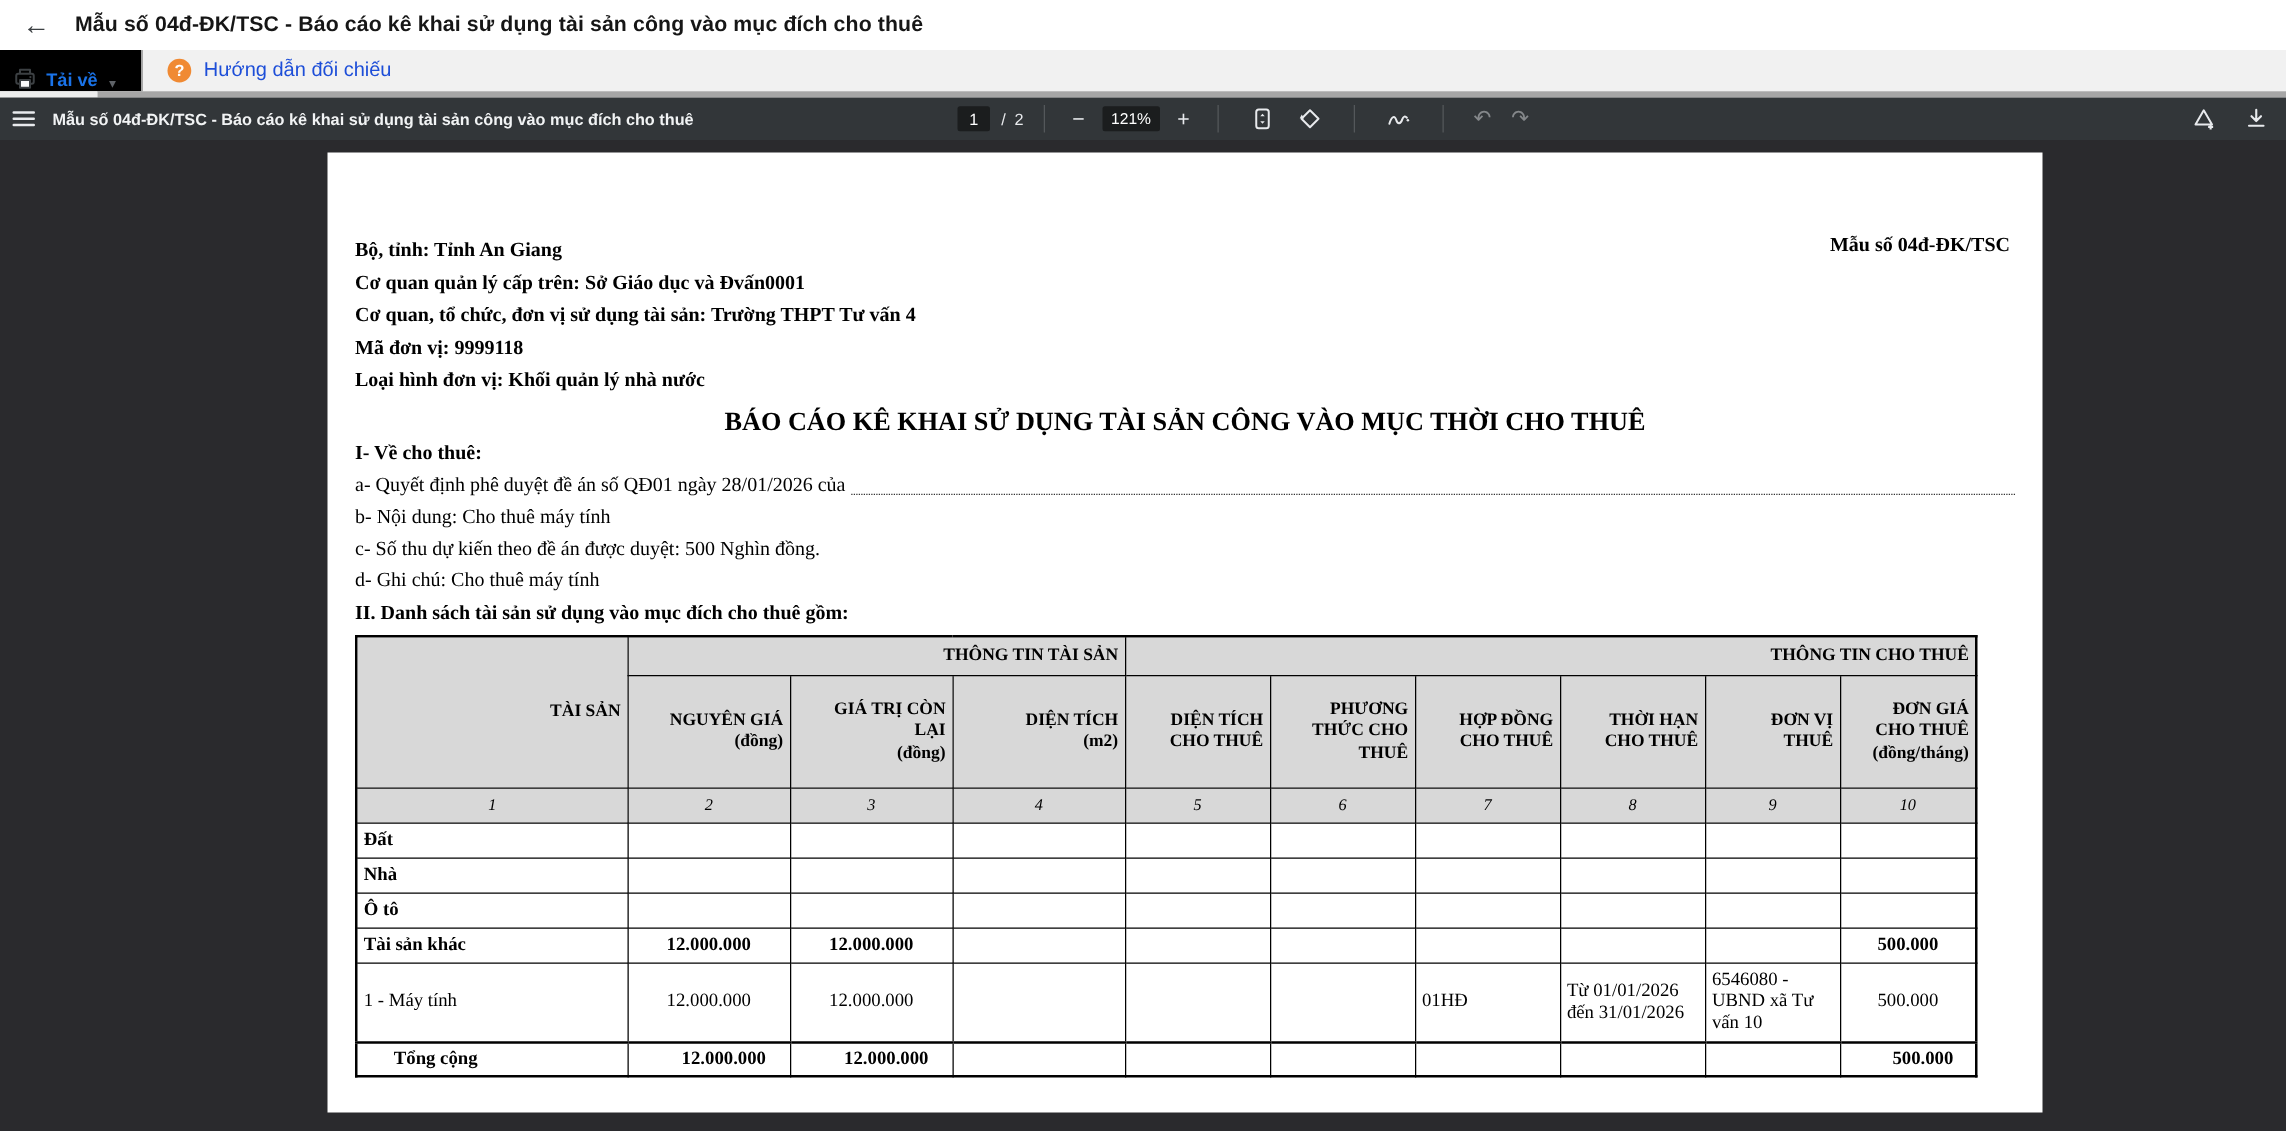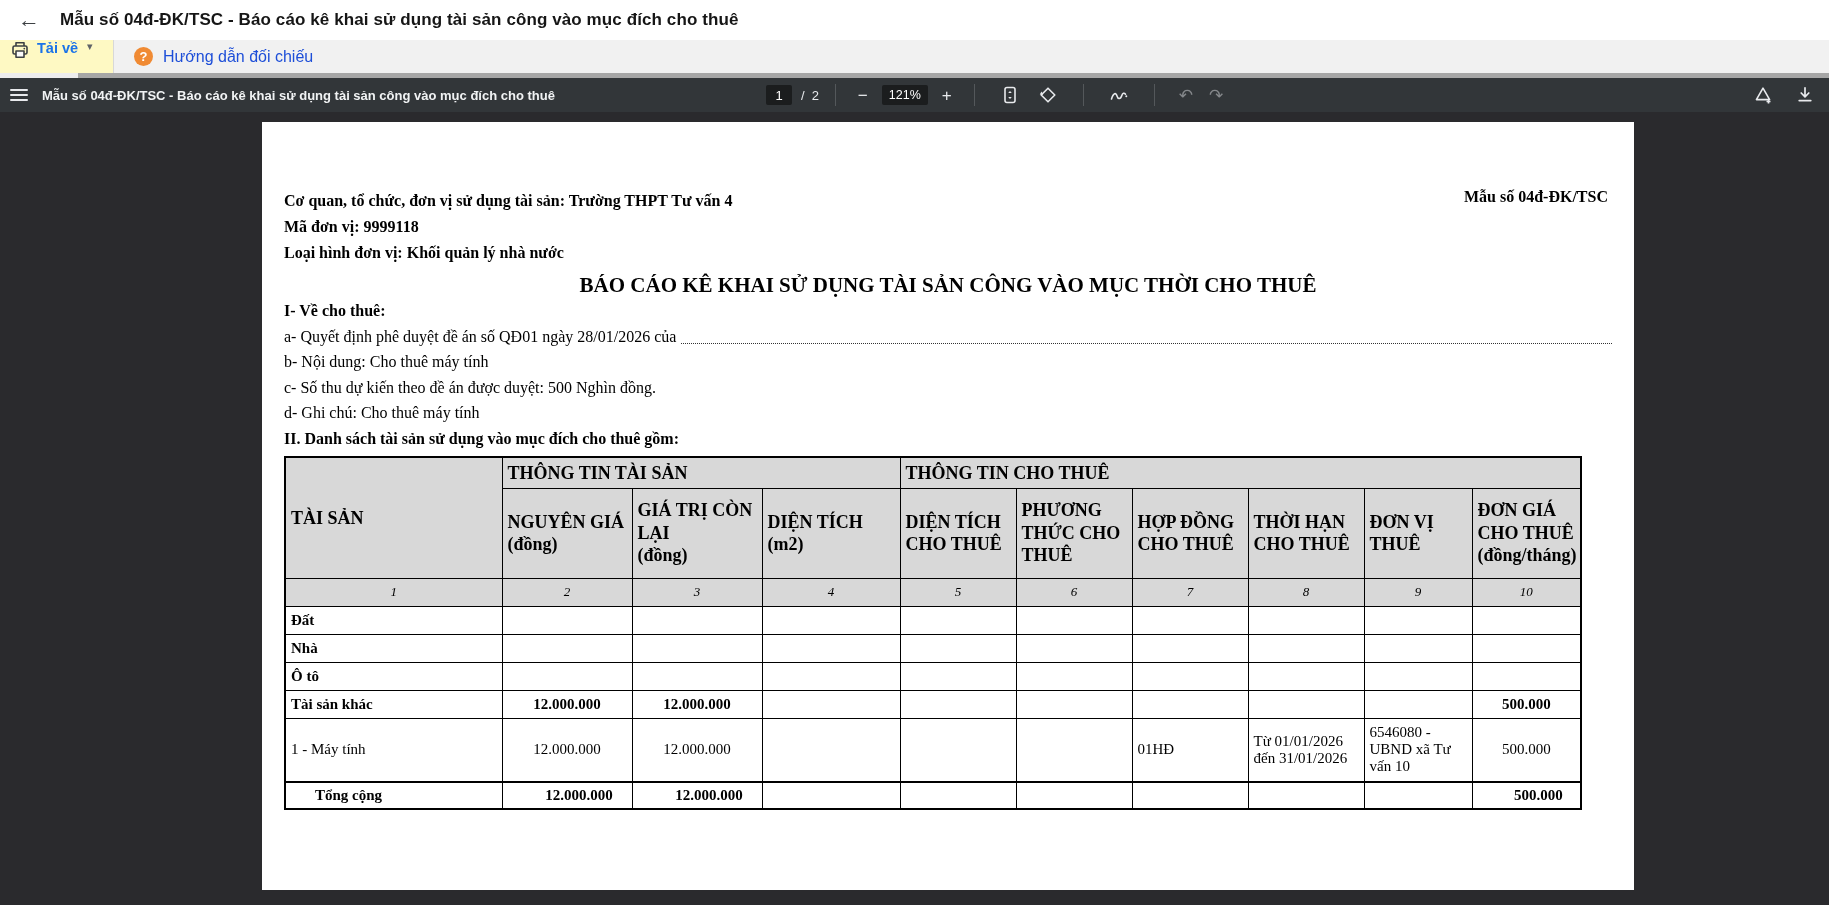--- a/index.html
+++ b/index.html
@@ -6,22 +6,22 @@
   html,body { width:1829px; height:905px; overflow:hidden; background:#fff;
               font-family:"Liberation Sans", sans-serif; }
 
   
   .topbar { height:40px; background:#fff; display:flex; align-items:center; padding:0 18px; }
   .back-btn { font-size:22px; color:#3c4043; margin-right:20px; line-height:1; cursor:pointer; }
   .topbar-title { font-size:17px; font-weight:700; color:#161616; letter-spacing:.1px; }
 
   
   .actionbar { height:33px; background:#f1f1f1; display:flex; align-items:stretch; }
-  .dl-group { width:114px; background:#fef9c3; border-right:1px solid #d8d8d8;
-              display:flex; align-items:flex-start; padding:0 10px; gap:7px; cursor:pointer; }
+  .dl-group { width:114px; background:#000000; border-right:1px solid #d8d8d8;
+              display:flex; align-items:flex-end; padding:0 10px; gap:7px; cursor:pointer; }
   .printer-svg { width:20px; height:20px; display:block; }
   .dl-label { color:#1a73e8; font-size:14.5px; font-weight:600; }
   .caret { color:#5f6368; font-size:11px; margin-left:2px; }
   .help-group { display:flex; align-items:center; gap:10px; padding:0 20px; cursor:pointer; }
   .help-badge { width:19px; height:19px; border-radius:50%; background:#f08a33; color:#fff;
                 font-size:13px; font-weight:700; display:flex; align-items:center; justify-content:center; }
   .help-label { color:#1d4ed8; font-size:16px; }
 
   
   .gap-strip { height:5px; display:flex; }
@@ -57,21 +57,21 @@
 
   .sec { font-size:16px; line-height:25.5px; }
   .sec-h { font-weight:700; }
   .dotline { display:flex; }
   .leader { flex:1; border-bottom:1.5px dotted #333; margin:0 0 5px 5px; }
 
   
   table.assets { border-collapse:collapse; table-layout:fixed; width:1296px; margin-top:5px;
                  font-size:15px; border:2px solid #000; }
   .assets th, .assets td { border:1px solid #000; vertical-align:middle; padding:1px 5px; overflow:hidden; }
-  .assets thead th { background:#d8d8d8; text-align:left; font-weight:700; font-size:18px; white-space:pre-line; line-height:1.25; }
+  .assets thead th { background:#d8d8d8; text-align:right; font-weight:700; font-size:14px; white-space:pre-line; line-height:1.25; }
   .gr { height:31px; }
   .hr2 th { height:90px; }
   .num-row td { background:#d8d8d8; font-style:italic; font-size:13px; text-align:center; height:28px; font-weight:400; }
   .r-label td { height:28px; }
   .r-label .c-label, .r-label .c-num { font-weight:700; }
   .r-detail td { height:64px; font-weight:400; }
   .r-total td { height:27px; font-weight:700; border-top:2.5px solid #000;padding-left:29px; }
   .c-label { text-align:left; }
   .c-num { text-align:center; }
   .c-mid { text-align:left; }
@@ -155,20 +155,22 @@
     </svg>
   </div>
 </div>
 
 <div class="viewport">
   <div class="page">
 
     <div class="form-label">Mẫu số 04đ-ĐK/TSC</div>
 
     <div class="meta">
+      <div>Bộ, tỉnh: Tỉnh An Giang</div>
+      <div>Cơ quan quản lý cấp trên: Sở Giáo dục và Đvấn0001</div>
       <div>Cơ quan, tổ chức, đơn vị sử dụng tài sản: Trường THPT Tư vấn 4</div>
       <div>Mã đơn vị: 9999118</div>
       <div>Loại hình đơn vị: Khối quản lý nhà nước</div>
     </div>
 
     <div class="doc-title">BÁO CÁO KÊ KHAI SỬ DỤNG TÀI SẢN CÔNG VÀO MỤC THỜI CHO THUÊ</div>
 
     <div class="sec">
       <div class="sec-h">I- Về cho thuê:</div>
       <div class="dotline">

